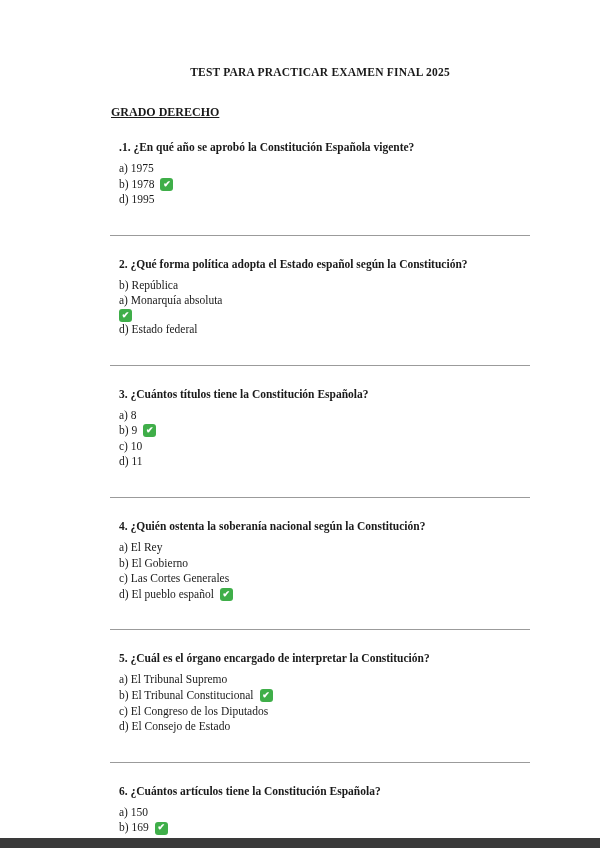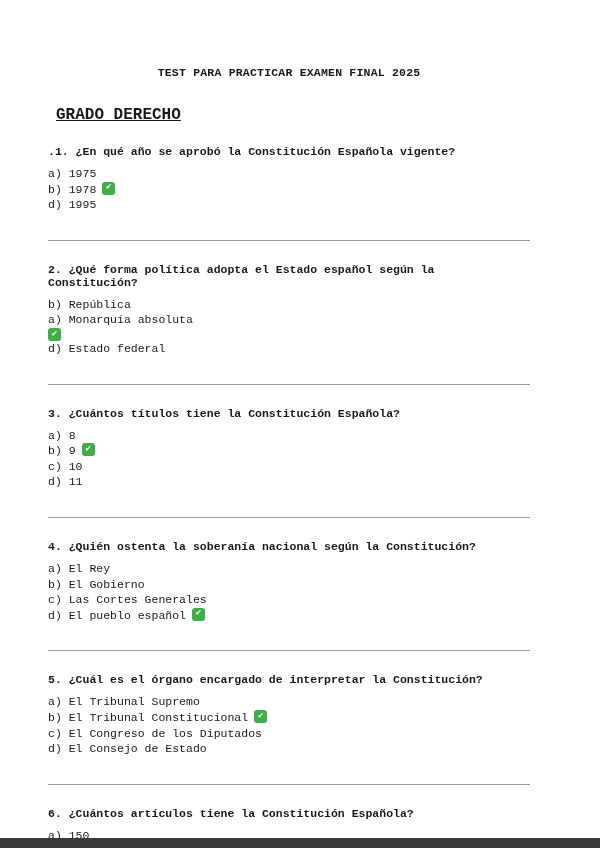--- a/index.html
+++ b/index.html
@@ -2,49 +2,50 @@
 <html><head>
 <meta charset="utf-8">
 <style>
   html, body { margin: 0; padding: 0; background: #ffffff; }
   .page {
     position: relative;
     width: 600px;
     height: 848px;
     margin: 0 auto;
     background: #ffffff;
-    font-family: Liberation Mono, monospace;
+    font-family: Liberation Serif, serif;
     color: #1a1a1a;
     box-sizing: border-box;
-    padding: 66px 70px 0 48px;
+    padding: 66px 70px 0 110px;
     overflow: hidden;
   }
   .doc-title {
     text-align: center;
     font-size: 11.5px;
     font-weight: bold;
     letter-spacing: 0.2px;
     margin: 0 0 27px 0;
   }
   .doc-heading {
-    font-size: 16px;
+    font-size: 12px;
     font-weight: bold;
     text-decoration: underline;
-    margin: 0 0 21px 8px;
+    margin: 0 0 21px 1px;
   }
-  .question { margin: 0; }
+  .question { margin: 9px; }
   .q-text {
     font-size: 11.5px;
     font-weight: bold;
     margin: 0 0 8px 0;
   }
   .option {
     font-size: 11.5px;
     line-height: 15.6px;
     display: flex;
+    align-items: center;
     gap: 6px;
     white-space: nowrap;
   }
   .check {
     display: inline-flex;
     align-items: center;
     justify-content: center;
     width: 13px;
     height: 13px;
     border-radius: 3px;

